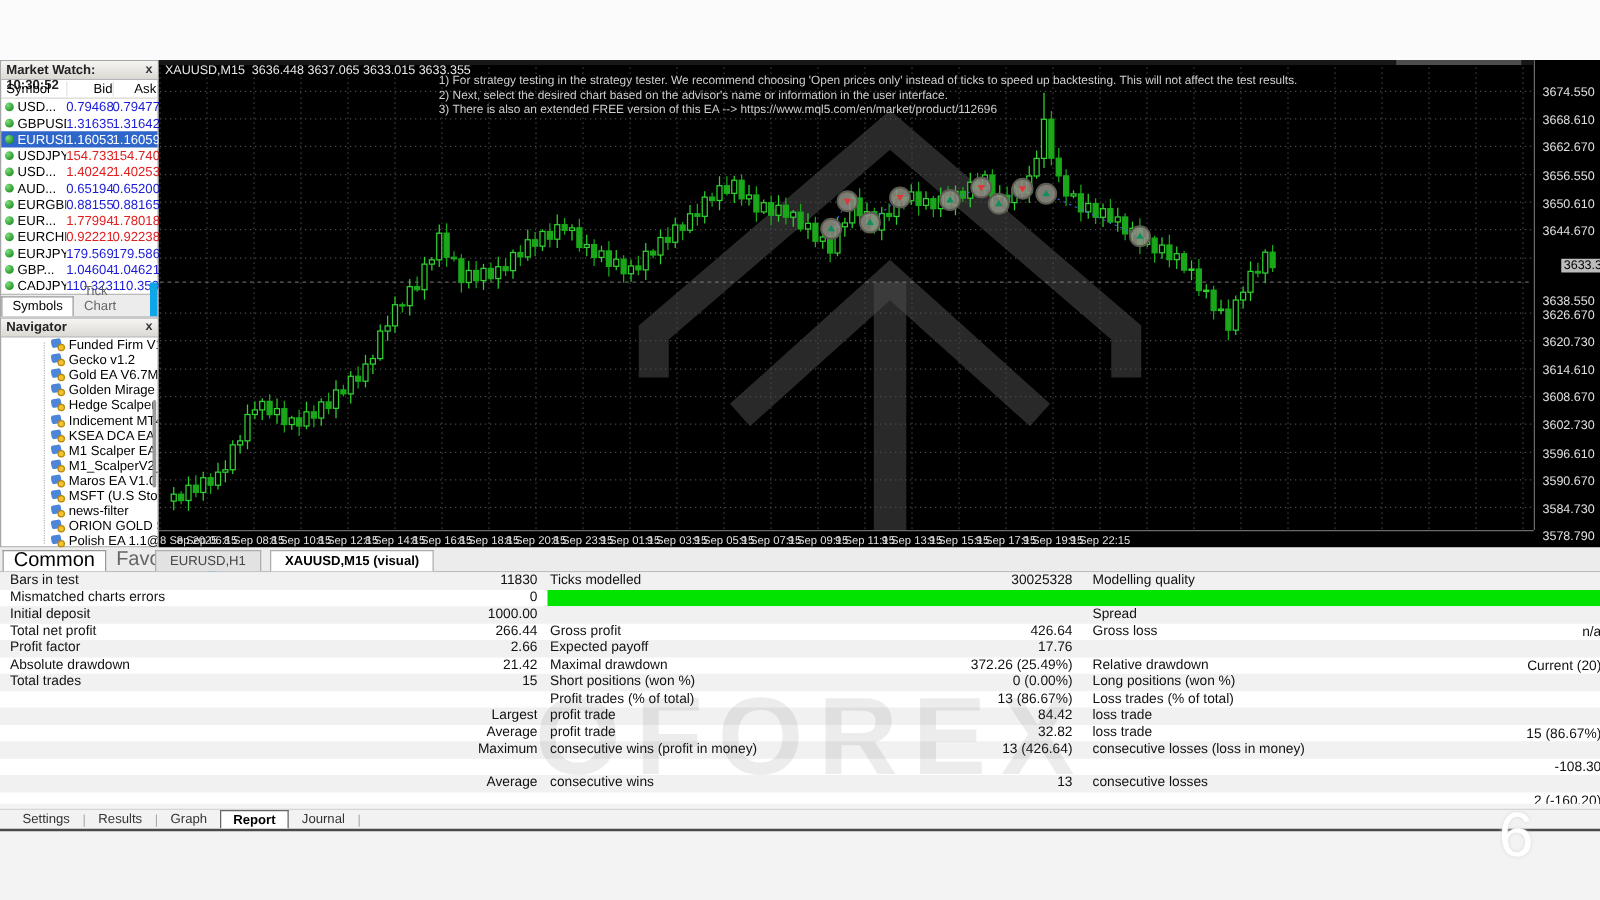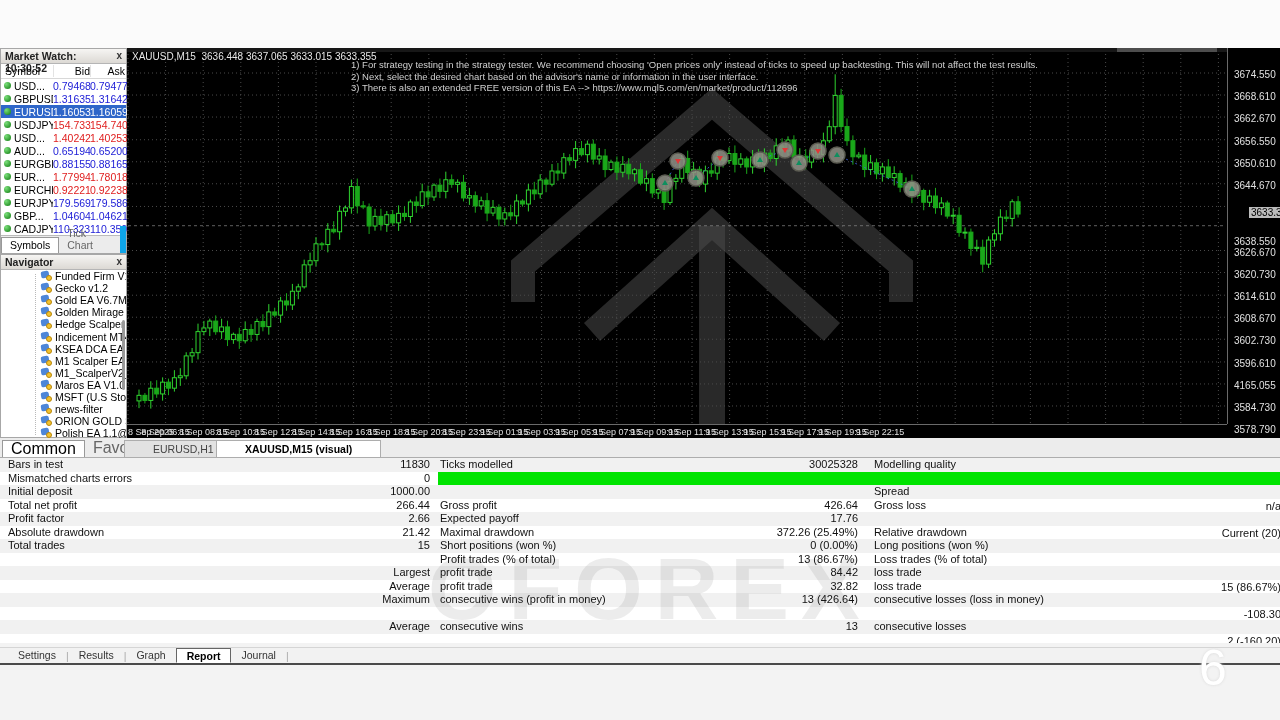--- a/index.html
+++ b/index.html
@@ -29,21 +29,21 @@
   
   .nav-items{position:relative;}
   .nav-tree{position:absolute;left:34px;top:4px;bottom:4px;border-left:1px dotted #b9b9b9;}
   .nav-item{height:12.1px;display:flex;align-items:center;padding-left:40px;font-size:10.5px;color:#000;white-space:nowrap;overflow:hidden;position:relative;}
   .ea-icon{width:11px;height:10px;margin-right:3px;position:relative;flex:0 0 auto;}
   .ea-icon:before{content:"";position:absolute;left:0;top:0;width:8px;height:7px;background:#4d86d8;border-radius:2px;transform:rotate(-10deg);}
   .ea-icon:after{content:"";position:absolute;right:0;bottom:0;width:6px;height:6px;border-radius:50%;background:#f2c230;border:1px solid #b8860b;box-sizing:border-box;}
   .scroll-thumb{position:absolute;right:1px;width:3px;background:#9a9a9a;border-radius:2px;}
   
   .tabstrip{position:absolute;left:0;top:438px;width:1280px;height:20px;background:#ececec;border-bottom:1px solid #adadad;box-sizing:border-box;}
-  .ctab{position:absolute;top:2px;height:17px;line-height:16px;padding:0 28px;font-size:10.5px;color:#444;
+  .ctab{position:absolute;top:2px;height:17px;line-height:16px;padding:0 11px;font-size:10.5px;color:#444;
         background:#e2e2e2;border:1px solid #adadad;border-bottom:none;box-sizing:border-box;}
   .ctab.active{background:#fff;font-weight:bold;color:#000;}
   
   .chart{position:absolute;left:127px;top:48px;width:1153px;height:390px;background:#000;overflow:hidden;}
   .chart-header{position:absolute;left:5px;top:3px;font-size:10px;color:#e8e8e8;white-space:pre;z-index:3;}
   .chart-comment{position:absolute;left:224px;top:11px;font-size:9.5px;line-height:11.5px;color:#cfcfcf;z-index:3;white-space:pre;}
   .paxis{position:absolute;right:0;top:0;width:53px;height:376px;border-left:1px solid #6a6a6a;box-sizing:border-box;z-index:2;}
   .plabel{position:absolute;left:6px;font-size:10px;color:#e0e0e0;white-space:nowrap;}
   .plabel.cur{background:#bcbcbc;color:#000;padding:0 2px;left:2px;}
   .taxis{position:absolute;left:0;bottom:0;width:1100px;height:14px;border-top:1px solid #6a6a6a;box-sizing:border-box;z-index:2;}
@@ -674,21 +674,21 @@
         <div class="plabel" style="top: 87.7293px;">3656.550</div>
         <div class="plabel" style="top: 109.75px;">3650.610</div>
         <div class="plabel" style="top: 131.771px;">3644.670</div>
         <div class="plabel" style="top: 156px; margin-top: 32px;">3638.550</div>
         <div class="plabel" style="top: 198.5px;">3626.670</div>
         <div class="plabel" style="top: 220.521px;">3620.730</div>
         <div class="plabel" style="top: 243.209px;">3614.610</div>
         <div class="plabel" style="top: 265.229px;">3608.670</div>
         <div class="plabel" style="top: 287.25px;">3602.730</div>
         <div class="plabel" style="top: 309.938px;">3596.610</div>
-        <div class="plabel" style="top: 331.959px;">4165.055</div>
+        <div class="plabel" style="top: 331.959px;">3590.670</div>
         <div class="plabel" style="top: 353.979px;">3584.730</div>
         <div class="plabel" style="top: 376px;">3578.790</div>
         <div class="plabel cur" style="top: 159px; margin-left: 19px;">3633.355</div>
       </div>
     <div class="taxis" id="time-axis">
         <div class="tlabel first" style="left: 1px;">8 Sep 2025</div>
         <div class="tlabel" style="left: 38.6px;">8 Sep 06:15</div>
         <div class="tlabel" style="left: 76.2px;">8 Sep 08:15</div>
         <div class="tlabel" style="left: 113.8px;">8 Sep 10:15</div>
         <div class="tlabel" style="left: 151.4px;">8 Sep 12:15</div>

